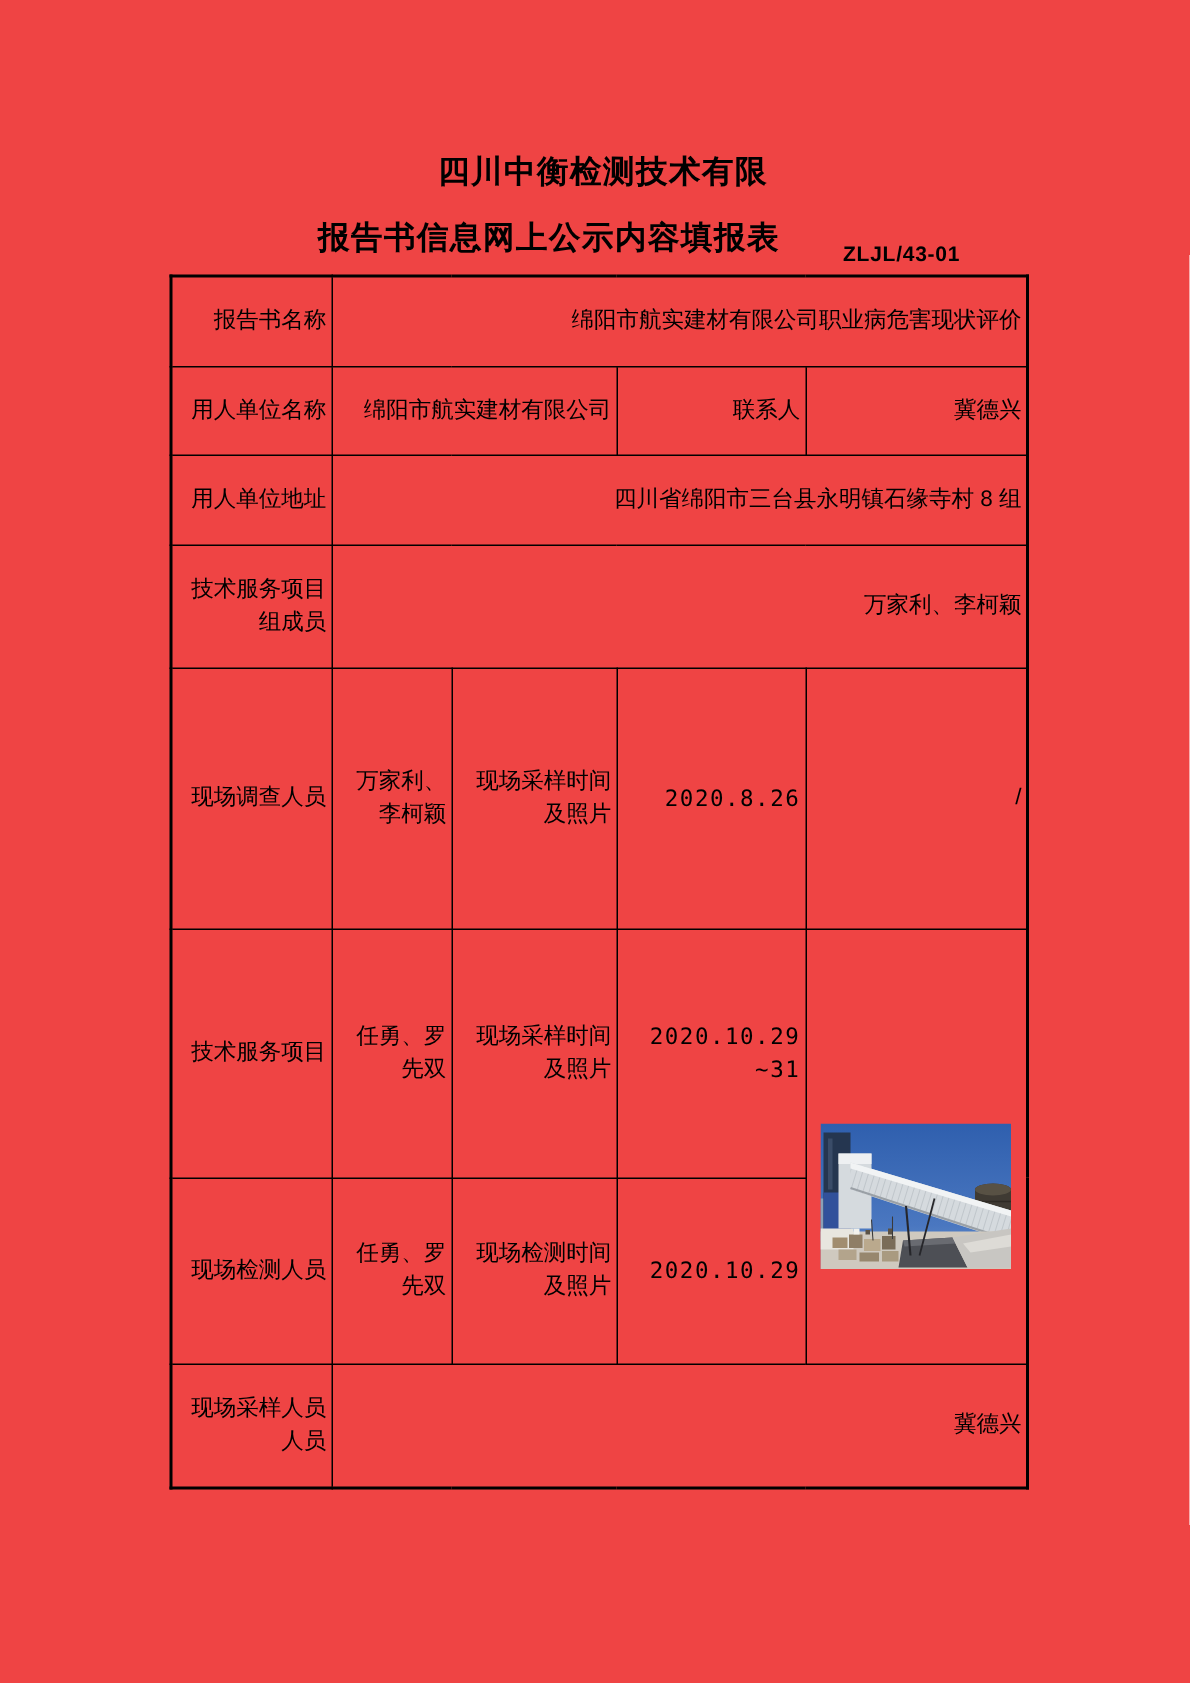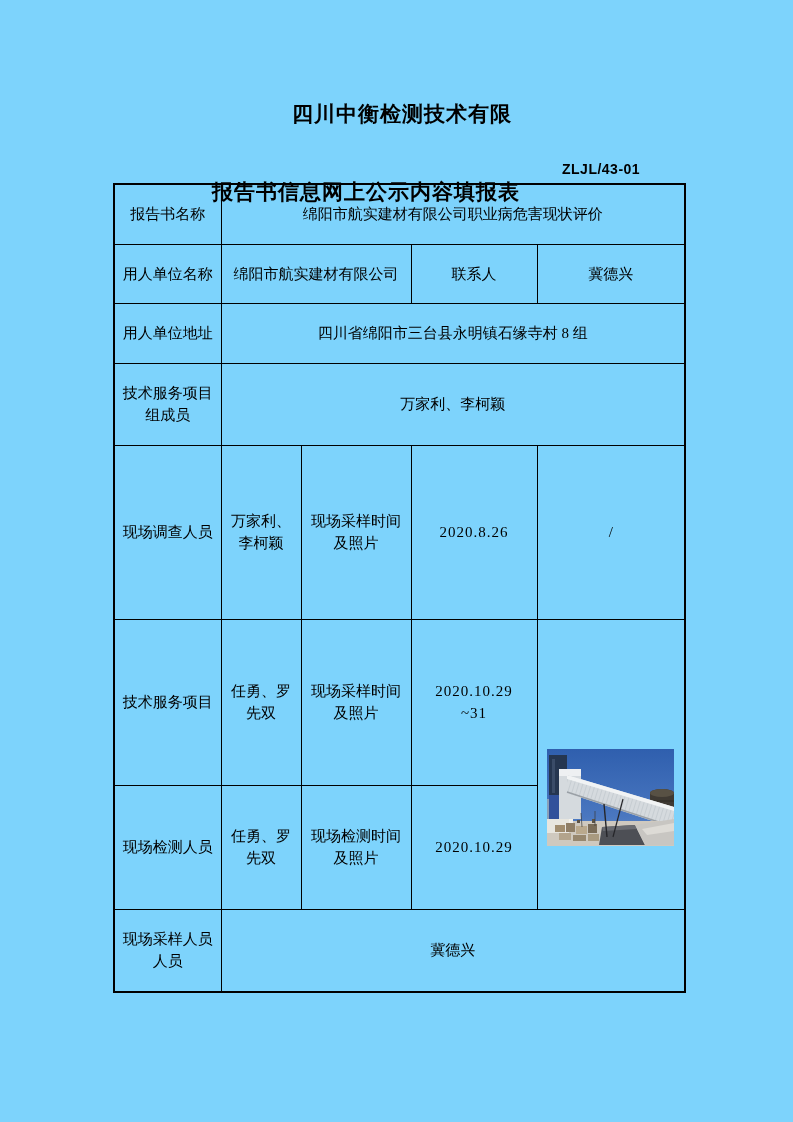--- a/index.html
+++ b/index.html
@@ -1,55 +1,53 @@
 <!DOCTYPE html>
 <html><head>
 <meta charset="utf-8">
 <style>
   html,body{margin:0;padding:0;background:#ffffff;}
   .page{
     position:relative;
     width:793px;height:1122px;
-    background:#7dd3fc;
+    background:#ef4444;
     font-family:"Liberation Sans","DejaVu Sans",sans-serif;
     color:#000;
     overflow:hidden;
   }
   .title-company{
     position:absolute;left:292px;top:100px;
     font-size:21px;font-weight:bold;letter-spacing:1px;
     white-space:nowrap;
   }
   .title-form{
     position:absolute;left:212px;top:144px;
     font-size:21px;font-weight:bold;letter-spacing:1px;
     white-space:nowrap;
-    margin-top:34px;
   }
   .doc-code{
     position:absolute;left:562px;top:161px;
     font-size:14px;font-weight:bold;letter-spacing:0.5px;
     white-space:nowrap;
   }
   table.form{
     position:absolute;left:113px;top:183px;
     width:571px;
     border-collapse:collapse;
     table-layout:fixed;
     border:2px solid #000;
   }
   table.form td{
     border:1px solid #000;
     font-size:15px;
-    text-align:center;
+    text-align:right;
     vertical-align:middle;
     padding:18px 3px;
     white-space:pre-line;
     line-height:1.5;
-    font-family:Liberation Serif, serif;
   }
   td.date{
     font-family:"DejaVu Sans Mono","Liberation Mono",monospace;
     letter-spacing:1px;
     font-size:15px;
   }
   td.photo-cell{
     vertical-align:top;
     padding:0;
   }

